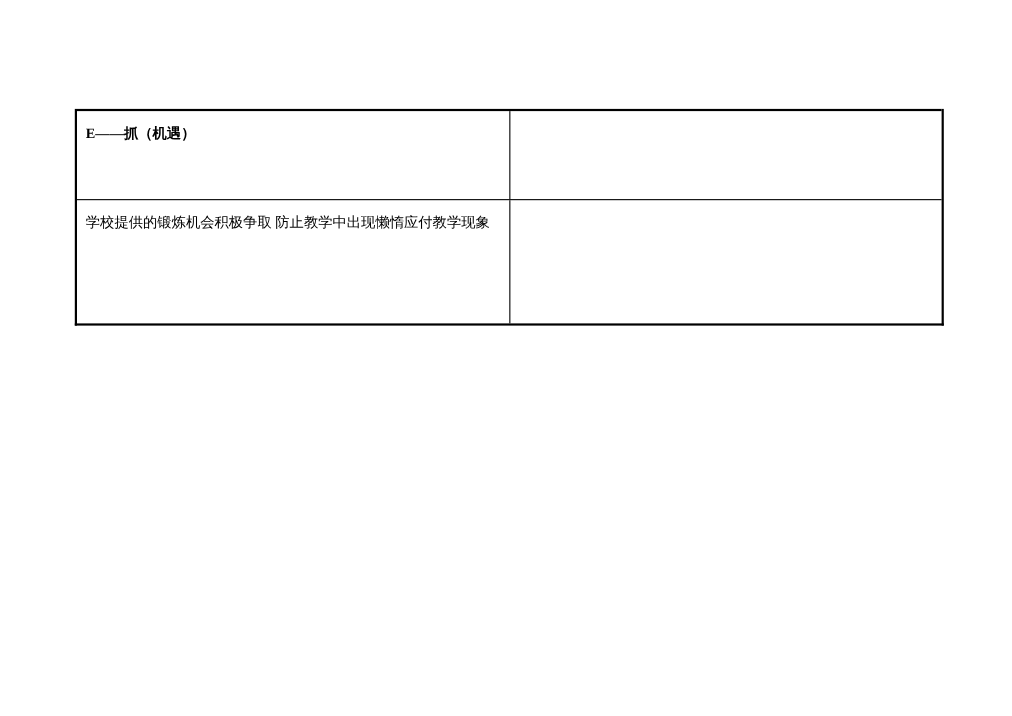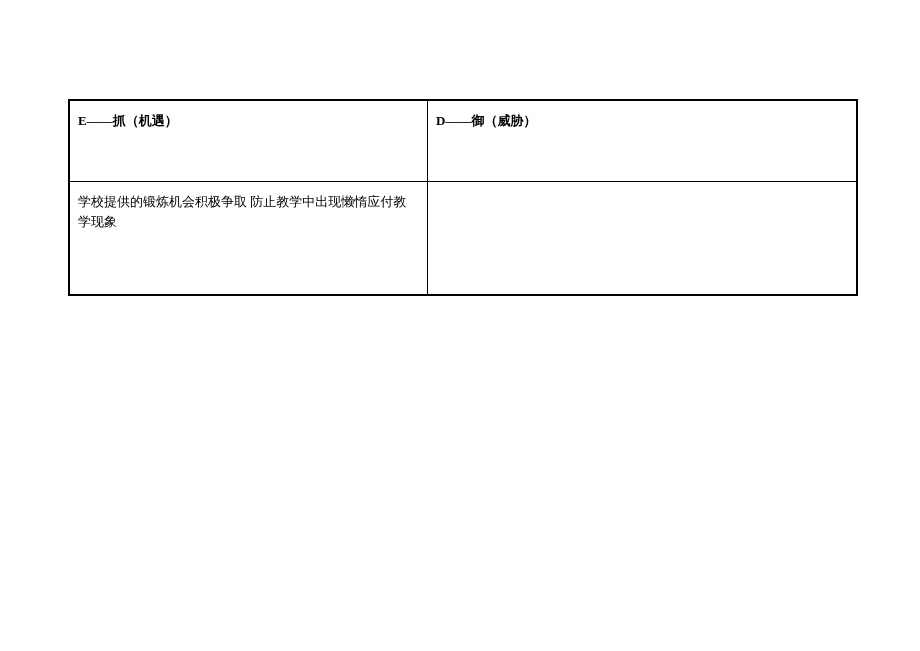--- a/index.html
+++ b/index.html
@@ -28,21 +28,21 @@
     }
     .table-row.header-row {
       border-top: 2px solid #000000;
     }
     .cell {
       padding: 10px 8px;
       line-height: 1.5;
       font-weight: normal;
     }
     .cell-left {
-      width: 358px;
+      width: 394px;
       border-right: 1px solid #000000;
     }
     .cell-right {
       flex: 1;
     }
     .header-row .cell {
       min-height: 80px;
       font-weight: bold;
     }
     .content-row .cell {
@@ -50,22 +50,19 @@
     }
   </style>
 </head>
 <body>
 
 <div class="table-container">
   <div class="table-row header-row">
     <div class="cell cell-left">
       <span>E——抓（机遇）</span>
     </div>
-    <div class="cell cell-right">
-      <span>D——御（威胁）</span>
-    </div>
   </div>
   <div class="table-row content-row">
     <div class="cell cell-left">
       <span>学校提供的锻炼机会积极争取 防止教学中出现懒惰应付教学现象</span>
     </div>
   </div>
 </div>
 
 </body></html>

